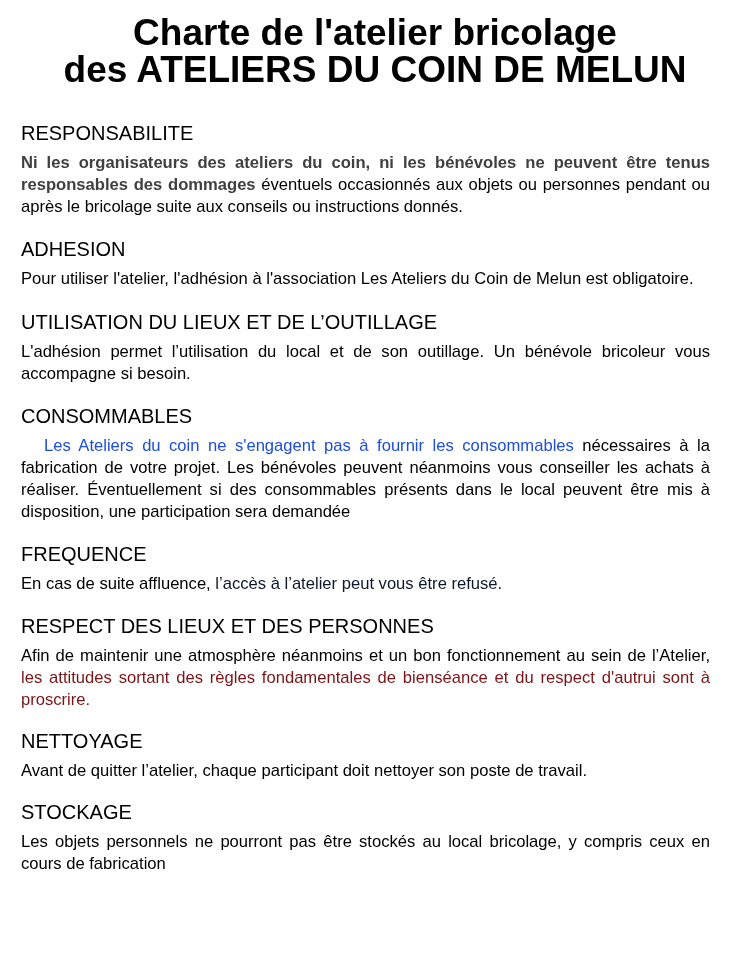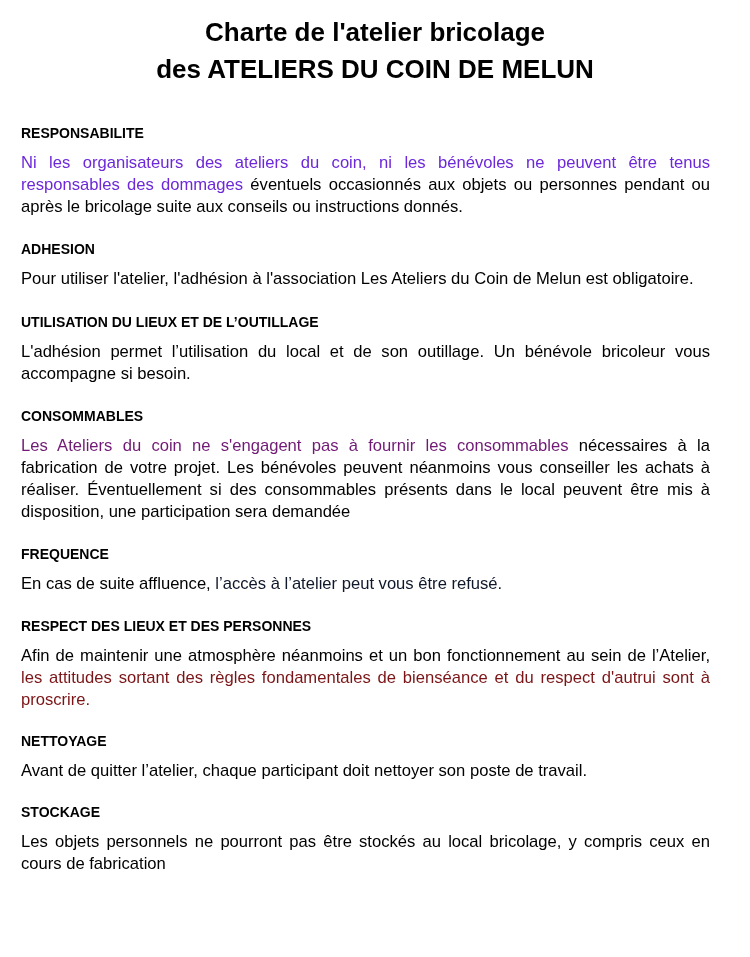--- a/index.html
+++ b/index.html
@@ -4,32 +4,32 @@
 <style>
   html, body { margin: 0; padding: 0; background: #ffffff; }
   body {
     width: 750px; height: 957px; overflow: hidden;
     font-family: "Liberation Sans", sans-serif;
     color: #000;
   }
   .title {
     text-align: center;
     font-weight: bold;
-    font-size: 26px;
+    font-size: 37px;
     line-height: 37px;
     margin: 0;
     padding-top: 14px;
     letter-spacing: 0px;
   }
   .title .line { display: block; }
   .content { padding: 0 40px 0 21px; margin-top: 34px; }
   .section { margin-bottom: 0; }
   .heading {
-    font-weight: bold;
-    font-size: 14px;
+    font-weight: normal;
+    font-size: 20px;
     line-height: 22px;
     margin: 0 0 8px 0;
   }
   .para {
     font-size: 16.6px;
     line-height: 22px;
     text-align: justify;
     margin: 0;
   }
   .red { color: #7b1416; }
@@ -47,36 +47,36 @@
 
 <h1 class="title">
   <span class="line">Charte de l'atelier bricolage</span>
   <span class="line">des ATELIERS DU COIN DE MELUN</span>
 </h1>
 
 <div class="content">
 
   <div class="section" id="s0">
     <h2 class="heading">RESPONSABILITE</h2>
-    <p class="para"><span class="red" style="color: #6d28d9;">Ni les organisateurs des ateliers du coin, ni les bénévoles ne peuvent être tenus responsables des dommages</span><span> éventuels occasionnés aux objets ou personnes pendant ou après le bricolage suite aux conseils ou instructions donnés.</span></p>
+    <p class="para"><span class="red" style="color: #404040; font-weight: bold;">Ni les organisateurs des ateliers du coin, ni les bénévoles ne peuvent être tenus responsables des dommages</span><span> éventuels occasionnés aux objets ou personnes pendant ou après le bricolage suite aux conseils ou instructions donnés.</span></p>
   </div>
 
   <div class="section" id="s1">
     <h2 class="heading">ADHESION</h2>
     <p class="para">Pour utiliser l'atelier, l'adhésion à l'association Les Ateliers du Coin de Melun est obligatoire.</p>
   </div>
 
   <div class="section" id="s2">
     <h2 class="heading">UTILISATION DU LIEUX ET DE L’OUTILLAGE</h2>
     <p class="para">L'adhésion permet l’utilisation du local et de son outillage. Un bénévole bricoleur vous accompagne si besoin.</p>
   </div>
 
   <div class="section" id="s3">
     <h2 class="heading">CONSOMMABLES</h2>
-    <p class="para"><span class="red" style="color: #701a75;">Les Ateliers du coin ne s'engagent pas à fournir les consommables</span><span> nécessaires à la fabrication de votre projet. Les bénévoles peuvent néanmoins vous conseiller les achats à réaliser. Éventuellement si des consommables présents dans le local peuvent être mis à disposition, une participation sera demandée</span></p>
+    <p class="para"><span class="red" style="color: #1d4ed8; margin-left: 23px;">Les Ateliers du coin ne s'engagent pas à fournir les consommables</span><span> nécessaires à la fabrication de votre projet. Les bénévoles peuvent néanmoins vous conseiller les achats à réaliser. Éventuellement si des consommables présents dans le local peuvent être mis à disposition, une participation sera demandée</span></p>
   </div>
 
   <div class="section" id="s4">
     <h2 class="heading">FREQUENCE</h2>
     <p class="para"><span>En cas de suite affluence, </span><span class="red" style="color: #0f172a;">l’accès à l’atelier peut vous être refusé.</span></p>
   </div>
 
   <div class="section" id="s5">
     <h2 class="heading">RESPECT DES LIEUX ET DES PERSONNES</h2>
     <p class="para"><span>Afin de maintenir une atmosphère néanmoins et un bon fonctionnement au sein de l’Atelier, </span><span class="red" style="color: rgb(123, 20, 22);">les attitudes sortant des règles fondamentales de bienséance et du respect d'autrui sont à proscrire.</span></p>

